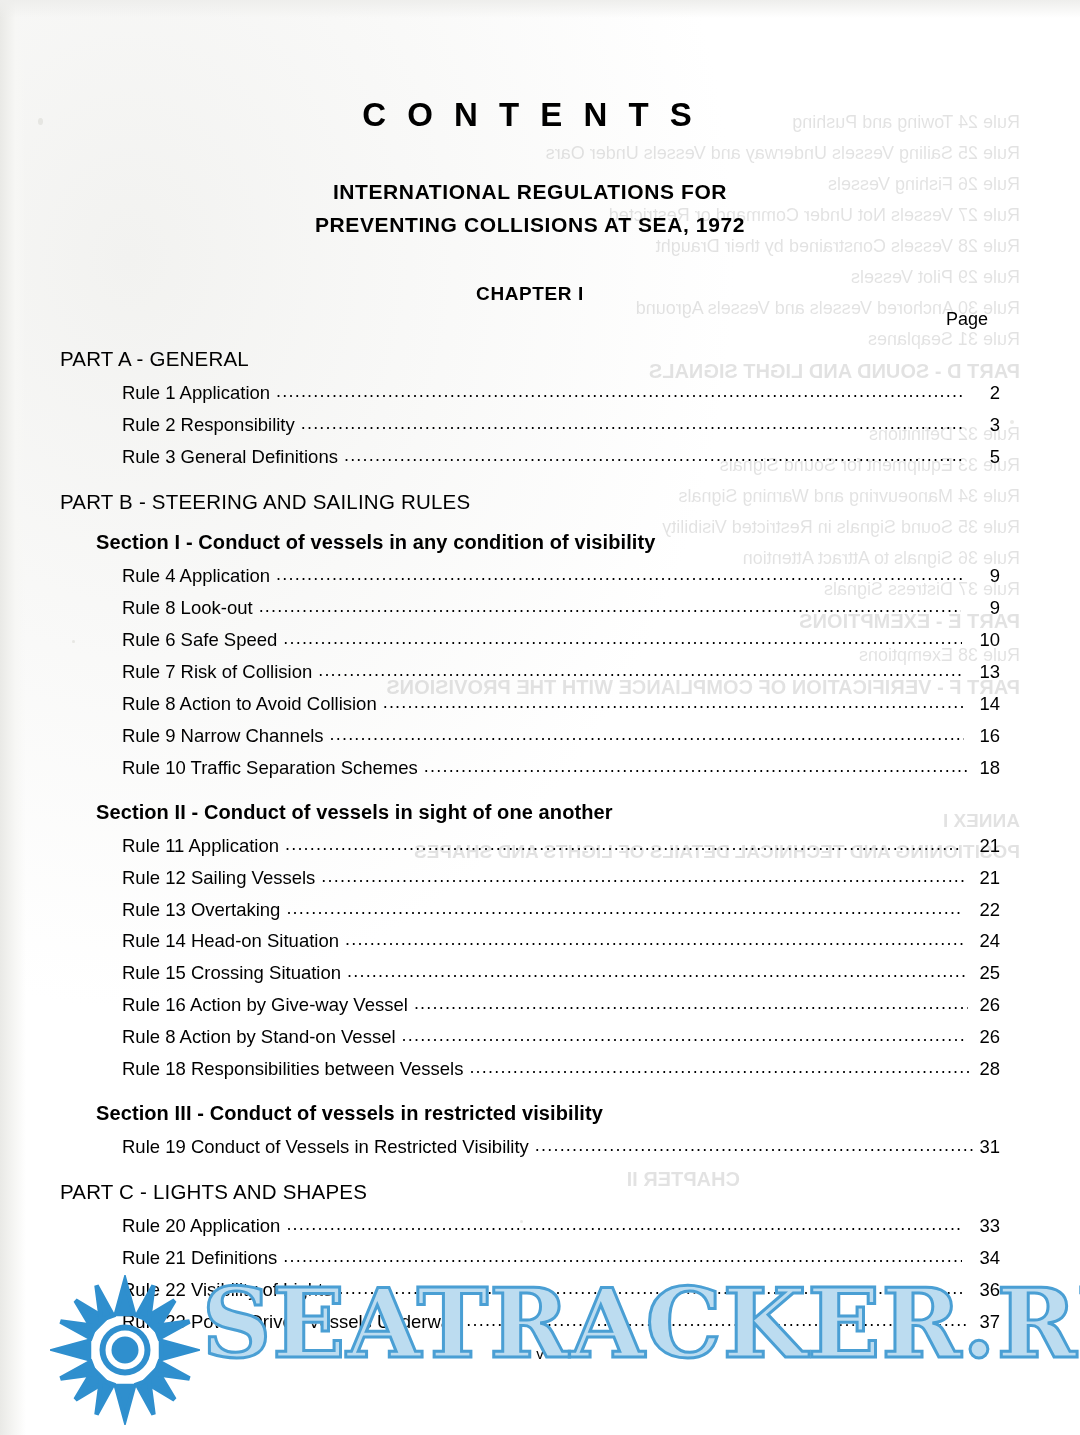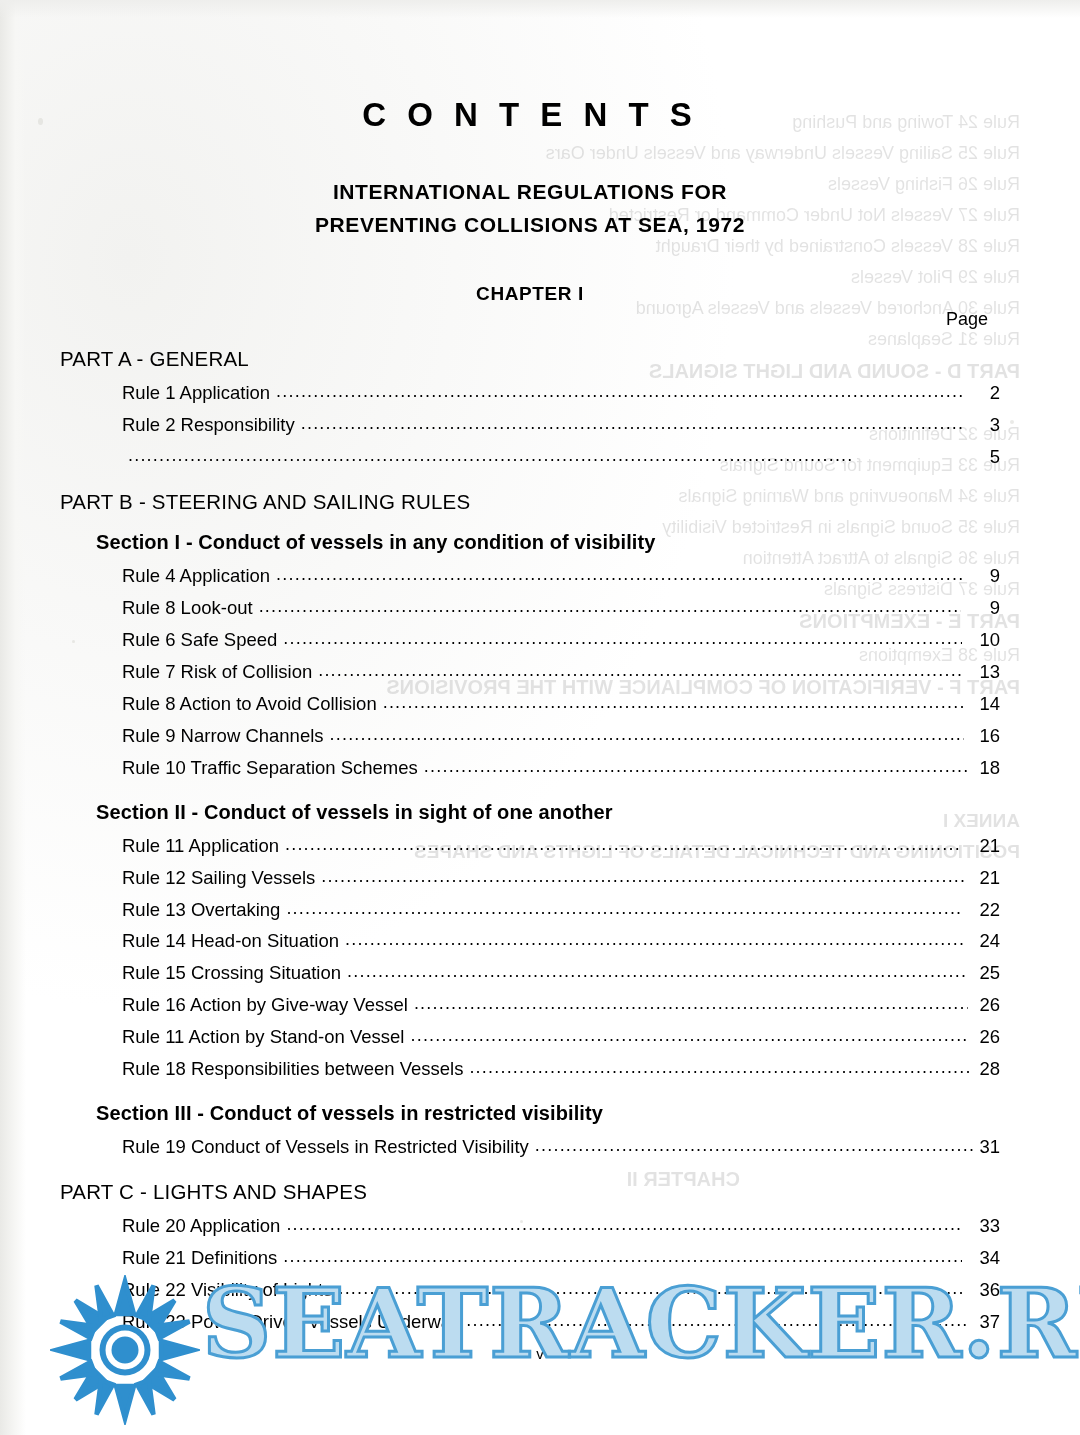--- a/index.html
+++ b/index.html
@@ -228,20 +228,21 @@
     <span class="toc-label">Rule 1 Application</span>
     <span class="toc-dots">.....................................................................................................................</span>
     <span class="toc-page">2</span>
   </div>
   <div class="toc-row">
     <span class="toc-label">Rule 2 Responsibility</span>
     <span class="toc-dots">.....................................................................................................................</span>
     <span class="toc-page">3</span>
   </div>
   <div class="toc-row">
+    <span class="toc-label">Rule 3 General Definitions</span>
     <span class="toc-dots">.....................................................................................................................</span>
     <span class="toc-page">5</span>
   </div>
 
   <div class="part-head">PART B - STEERING AND SAILING RULES</div>
 
   <div class="section-head">Section I - Conduct of vessels in any condition of visibility</div>
   <div class="toc-row">
     <span class="toc-label">Rule 4 Application</span>
     <span class="toc-dots">.....................................................................................................................</span>
@@ -303,21 +304,21 @@
     <span class="toc-label">Rule 15 Crossing Situation</span>
     <span class="toc-dots">.....................................................................................................................</span>
     <span class="toc-page">25</span>
   </div>
   <div class="toc-row">
     <span class="toc-label">Rule 16 Action by Give-way Vessel</span>
     <span class="toc-dots">.....................................................................................................................</span>
     <span class="toc-page">26</span>
   </div>
   <div class="toc-row">
-    <span class="toc-label">Rule 11 Action by Stand-on Vessel</span>
+    <span class="toc-label">Rule 8 Action by Stand-on Vessel</span>
     <span class="toc-dots">.....................................................................................................................</span>
     <span class="toc-page">26</span>
   </div>
   <div class="toc-row">
     <span class="toc-label">Rule 18 Responsibilities between Vessels</span>
     <span class="toc-dots">.....................................................................................................................</span>
     <span class="toc-page">28</span>
   </div>
 
   <div class="section-head">Section III - Conduct of vessels in restricted visibility</div>

